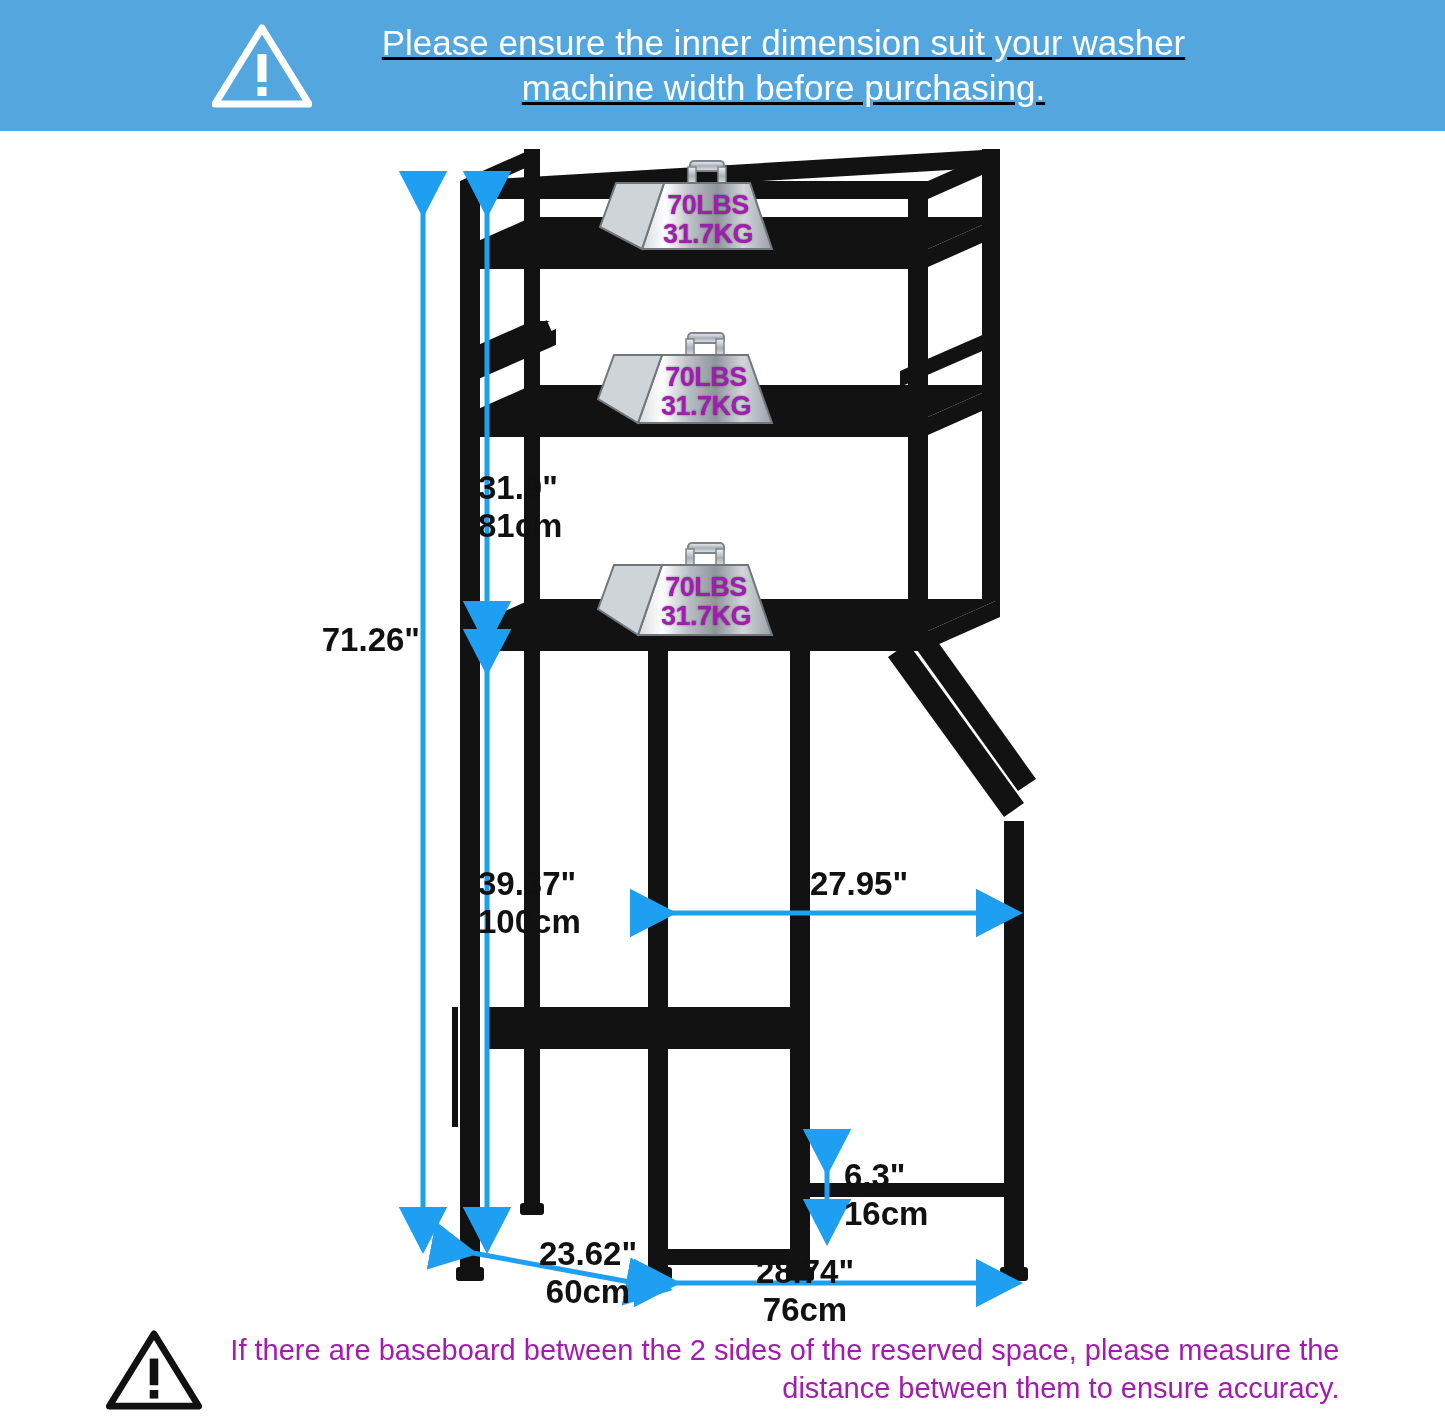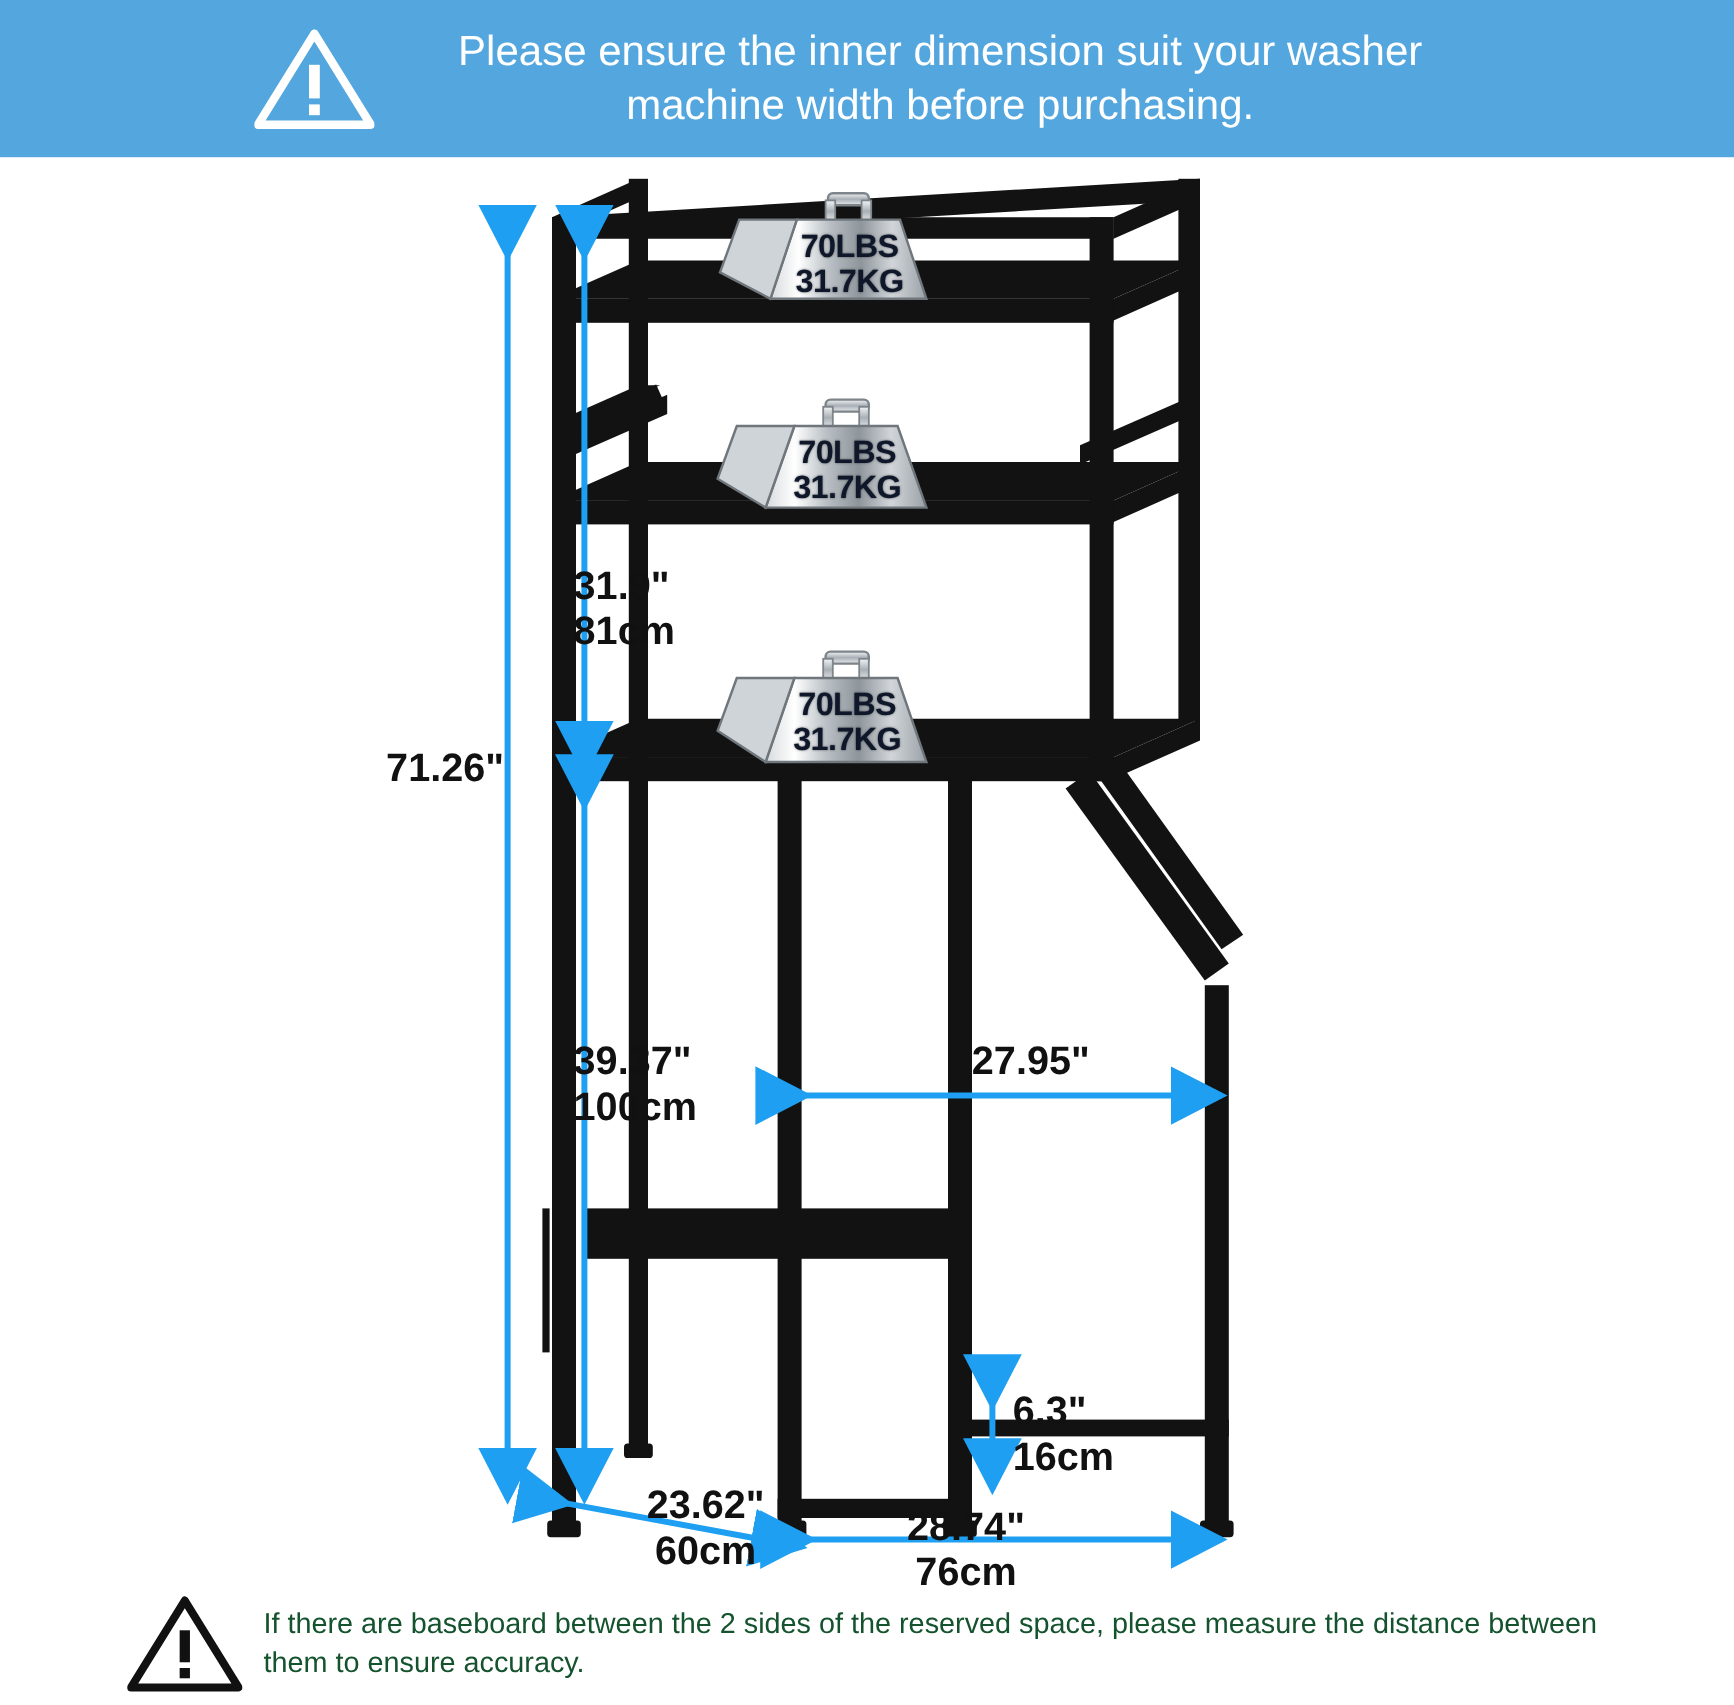--- a/index.html
+++ b/index.html
@@ -1,40 +1,40 @@
 <!DOCTYPE html>
 <html><head>
 <meta charset="utf-8">
 <style>
   html,body{margin:0;padding:0;background:#ffffff;}
   body{width:1445px;height:1421px;position:relative;font-family:"Liberation Sans",sans-serif;overflow:hidden;}
 
   
   .banner{position:absolute;left:0;top:0;width:1445px;height:131px;background:#53a7de;}
-  .banner-inner{position:absolute;left:0;top:0;width:1445px;height:131px;display:flex;align-items:center;justify-content:center;}
+  .banner-inner{position:absolute;left:0;top:0;width:1445px;height:131px;display:flex;align-items:center;justify-content:center;text-decoration:underline;}
   .warn-tri{position:relative;width:100px;height:84px;margin-right:22px;flex:0 0 auto;}
   .warn-tri svg{display:block;}
   .banner-text{color:#ffffff;font-size:35px;line-height:1.27;text-align:center;max-width:900px;font-weight:400;}
 
   
   .note{position:absolute;left:0;top:1318px;width:1445px;height:103px;display:flex;align-items:center;justify-content:center;}
   .note .warn-tri2{width:96px;height:80px;margin-right:18px;flex:0 0 auto;}
-  .note-text{color:#14532d;font-size:24px;line-height:1.3;text-align:left;max-width:1120px;}
+  .note-text{color:#a21caf;font-size:29px;line-height:1.3;text-align:right;max-width:1120px;}
 
   
   .canvas{position:absolute;left:0;top:131px;width:1445px;height:1190px;}
   .canvas svg{position:absolute;left:0;top:0;}
 
   
   .dim{position:absolute;color:#111;font-weight:bold;font-size:33px;line-height:1.16;white-space:nowrap;}
   .dim.center{text-align:center;}
   .dim.right{text-align:right;}
 
   
-  .wt{position:absolute;color:#0f172a;font-weight:bold;font-size:27px;line-height:1.08;text-align:center;letter-spacing:-0.5px;text-shadow:0 0 2px rgba(0,0,0,.55);}
+  .wt{position:absolute;color:#a21caf;font-weight:bold;font-size:27px;line-height:1.08;text-align:center;letter-spacing:-0.5px;text-shadow:0 0 2px rgba(0,0,0,.55);}
 </style>
 </head>
 <body>
 
 <div class="banner">
   <div class="banner-inner">
     <div class="warn-tri">
       <svg width="100" height="84" viewBox="0 0 100 84" aria-hidden="true">
         <path d="M50 4 L97 80 L3 80 Z" fill="none" stroke="#ffffff" stroke-width="7" stroke-linejoin="round"></path>
         <rect x="45.5" y="30" width="9" height="28" fill="#ffffff"></rect>

